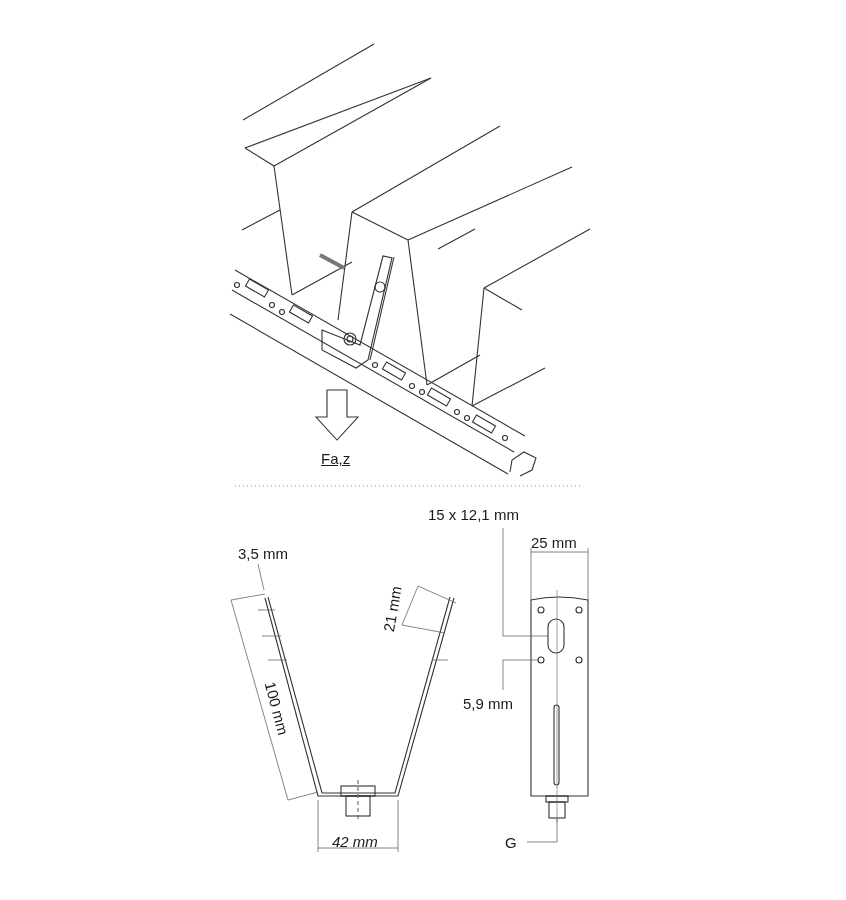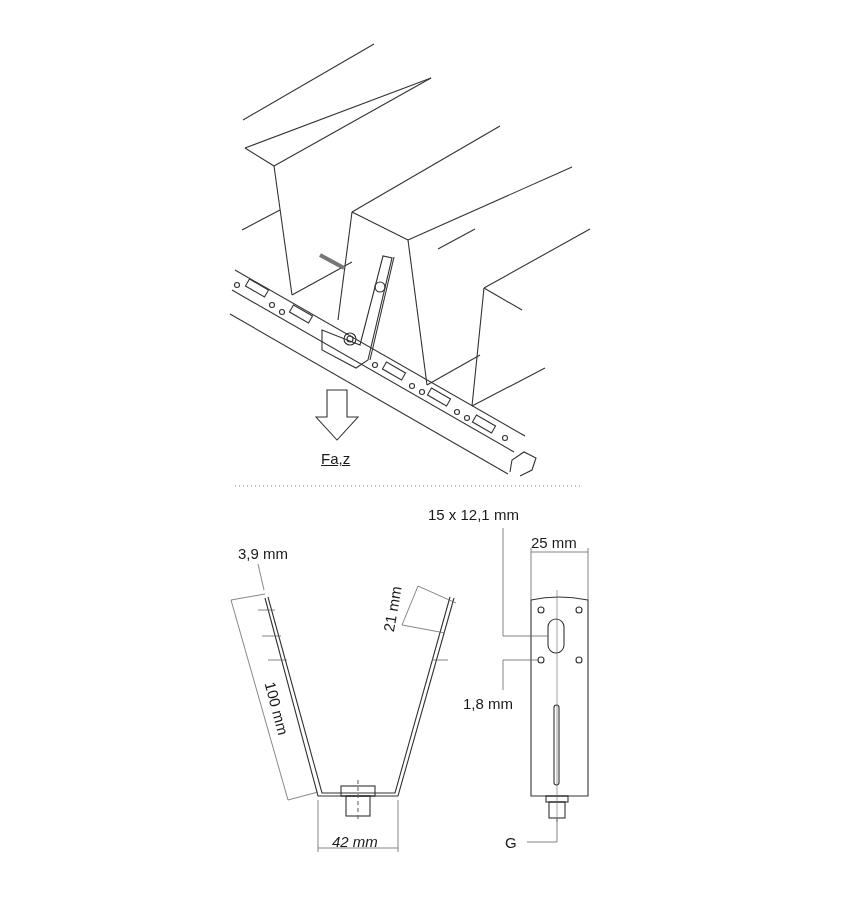--- a/index.html
+++ b/index.html
@@ -115,21 +115,21 @@
       <line x1="503" y1="660" x2="538" y2="660"></line>
       <line x1="503" y1="660" x2="503" y2="690"></line>
       <line x1="527" y1="842" x2="557" y2="842"></line>
       <line x1="557" y1="818" x2="557" y2="842"></line>
     </g>
   </g>
 </svg>
 
 <div class="lbl" style="left:321px;top:450px;text-decoration:underline;">Fa,z</div>
 
-<div class="lbl" style="left:238px;top:545px;">3,9 mm</div>
+<div class="lbl" style="left:238px;top:545px;">3,5 mm</div>
 <div class="lbl rot" style="left:380px;top:630px;transform:rotate(-80deg);">21 mm</div>
 <div class="lbl rot" style="left:278px;top:680px;transform:rotate(75deg);">100 mm</div>
 <div class="lbl" style="left:332px;top:833px;font-style:italic;">42 mm</div>
 
 <div class="lbl" style="left:428px;top:506px;">15 x 12,1 mm</div>
 <div class="lbl" style="left:531px;top:534px;">25 mm</div>
-<div class="lbl" style="left:463px;top:695px;">1,8 mm</div>
+<div class="lbl" style="left:463px;top:695px;">5,9 mm</div>
 <div class="lbl" style="left:505px;top:834px;">G</div>
 
 </body></html>

